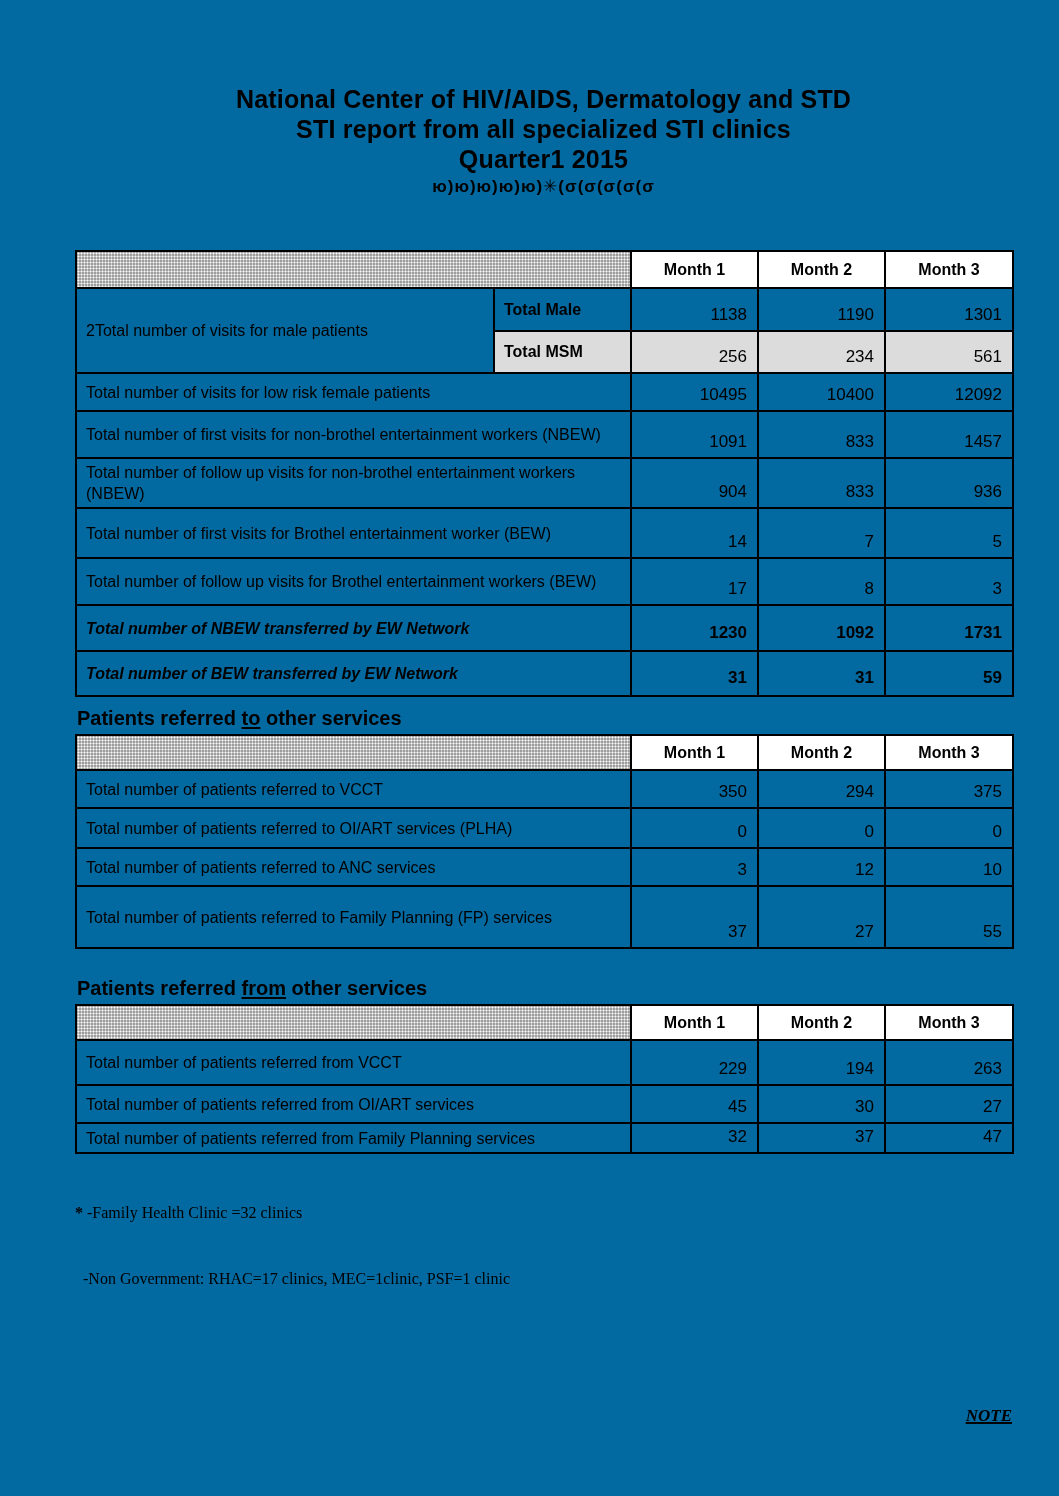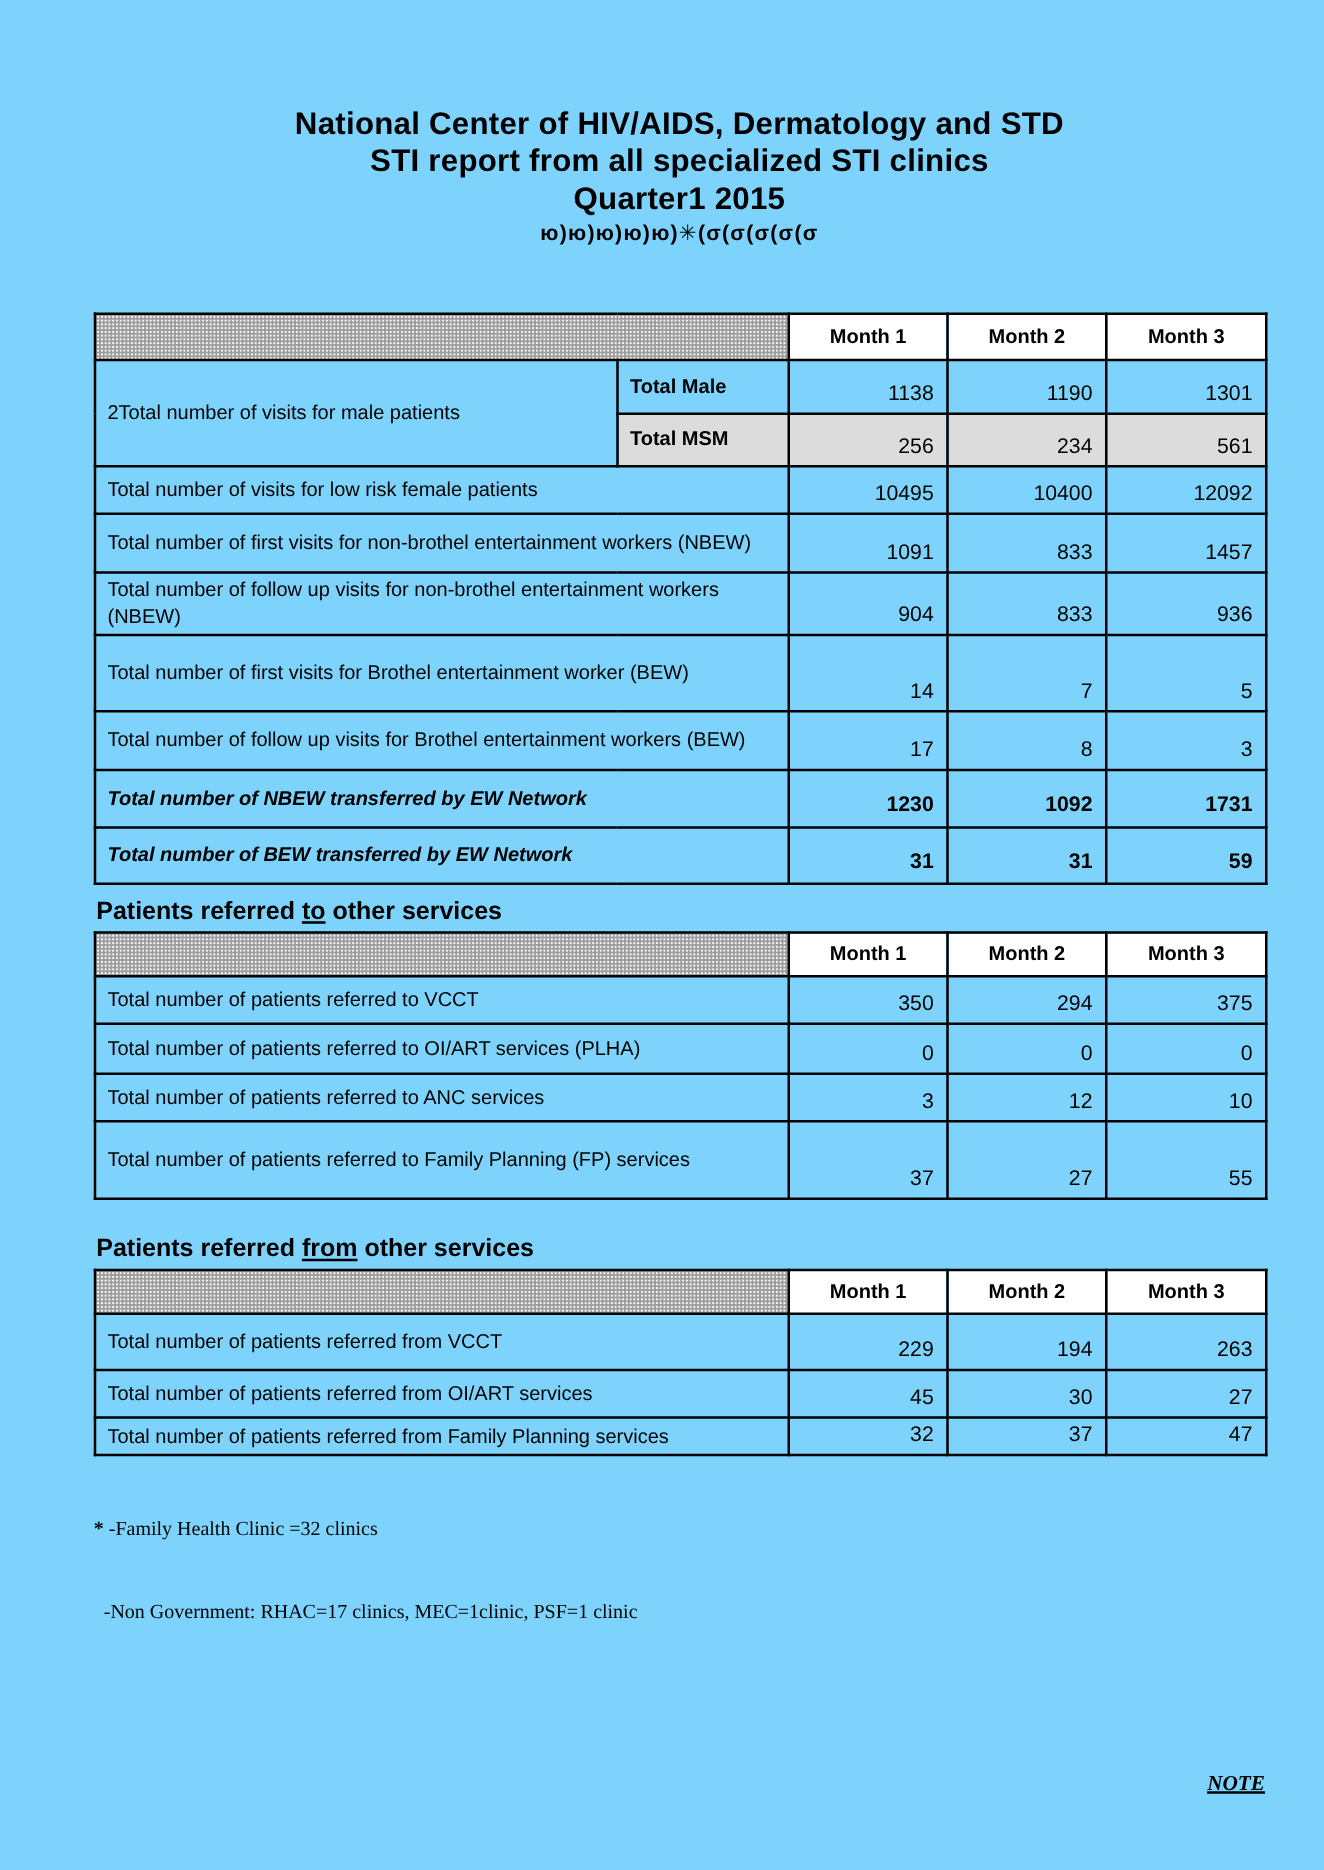--- a/index.html
+++ b/index.html
@@ -1,21 +1,21 @@
 <!DOCTYPE html>
 <html><head>
 <meta charset="utf-8">
 <style>
   html,body{margin:0;padding:0;background:#e8e8e8;}
   .page{
     position:relative;
     width:1059px;
     height:1496px;
     margin:0 auto;
-    background:#7dd3fc;
+    background:#0369a1;
     font-family:"Liberation Sans","DejaVu Sans",sans-serif;
     color:#000;
     overflow:hidden;
   }
   .content{margin:0 47px 0 75px;width:937px;}
 
   
   .title-block{padding-top:84px;text-align:center;font-weight:bold;}
   .title-line{font-size:25px;line-height:30px;letter-spacing:0.2px;}
   .ornament{font-size:17px;line-height:22px;font-weight:bold;margin-top:2px;letter-spacing:1px;}
@@ -110,21 +110,21 @@
         <td class="val">1091</td>
         <td class="val">833</td>
         <td class="val">1457</td>
       </tr>
       <tr style="height:47px">
         <td class="lbl" colspan="2">Total number of follow up visits for non-brothel entertainment workers (NBEW)</td>
         <td class="val">904</td>
         <td class="val">833</td>
         <td class="val">936</td>
       </tr>
-      <tr style="height:61px">
+      <tr style="height:50px">
         <td class="lbl" colspan="2">Total number of first visits for Brothel entertainment worker (BEW)</td>
         <td class="val">14</td>
         <td class="val">7</td>
         <td class="val">5</td>
       </tr>
       <tr style="height:47px">
         <td class="lbl" colspan="2">Total number of follow up visits for Brothel entertainment workers (BEW)</td>
         <td class="val">17</td>
         <td class="val">8</td>
         <td class="val">3</td>

